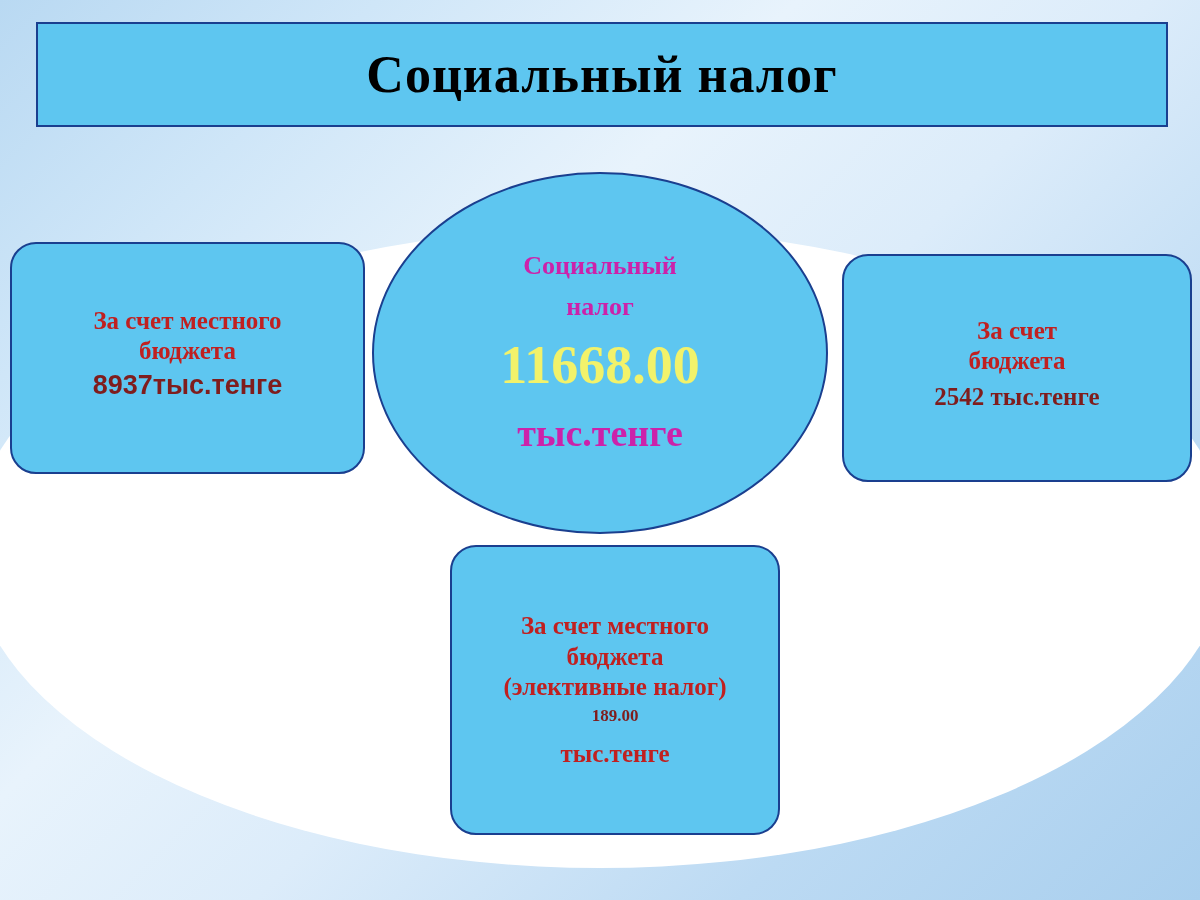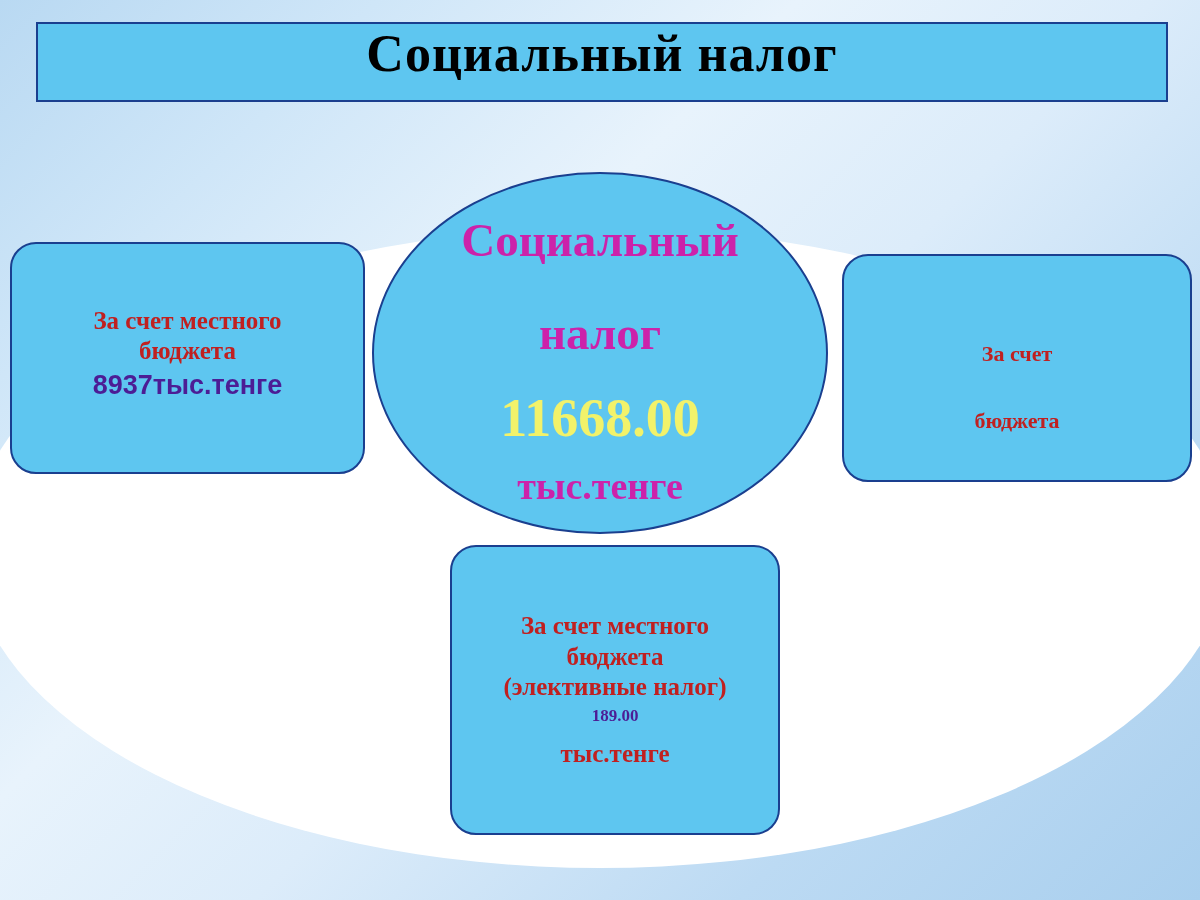--- a/index.html
+++ b/index.html
@@ -32,26 +32,26 @@
     background: #ffffff;
     border-radius: 50% / 50%;
   }
 
   
   #title-bar {
     position: absolute;
     left: 36px;
     top: 22px;
     width: 1132px;
-    height: 80px;
+    height: 105px;
     background: #5ec6f0;
     border: 2px solid #1a3f8f;
     box-sizing: border-box;
     display: flex;
-    align-items: flex-start;
+    align-items: center;
     justify-content: center;
   }
   #title-text {
     font-family: "Liberation Serif", serif;
     font-weight: bold;
     font-size: 52px;
     color: #000000;
     letter-spacing: 1px;
     white-space: nowrap;
   }
@@ -69,24 +69,24 @@
     box-sizing: border-box;
     display: flex;
     flex-direction: column;
     align-items: center;
     justify-content: center;
     text-align: center;
   }
   #center-node .line-title {
     font-family: "Liberation Serif", serif;
     font-weight: bold;
-    font-size: 47px;
+    font-size: 26px;
     color: #cc22aa;
     line-height: 1.25;
-    margin: 17px;
+    margin: 4px;
     padding: 0 20px;
   }
   #center-node .line-amount {
     font-family: "Liberation Serif", serif;
     font-weight: bold;
     font-size: 54px;
     color: #f2f26a;
     line-height: 1.35;
     margin: 2px 0 0 0;
   }
@@ -117,21 +117,21 @@
     font-family: "Liberation Serif", serif;
     font-weight: bold;
     color: #c02020;
     line-height: 1.22;
     margin: 0;
     text-align: right;
   }
   .node-box .amount {
     font-family: "Liberation Serif", serif;
     font-weight: bold;
-    color: #4c1d95;
+    color: #7f1d1d;
     line-height: 1.25;
     margin: 8px;
   }
 
   
   #left-node {
     left: 10px;
     top: 242px;
     width: 355px;
     height: 232px;
@@ -139,21 +139,21 @@
   #left-node .label { font-size: 25px; }
   #left-node .amount { font-size: 27px; font-family: "Liberation Sans", sans-serif; margin-top: 2px; }
 
   
   #right-node {
     left: 842px;
     top: 254px;
     width: 350px;
     height: 228px;
   }
-  #right-node .label { font-size: 22px; margin-top: 40px; }
+  #right-node .label { font-size: 25px; }
   #right-node .amount { font-size: 25px; margin-top: 4px; }
 
   
   #bottom-node {
     left: 450px;
     top: 545px;
     width: 330px;
     height: 290px;
   }
   #bottom-node .label { font-size: 25px; }
@@ -187,20 +187,21 @@
 
   <div class="node-box" id="left-node">
     <div class="label">За счет местного</div>
     <div class="label">бюджета</div>
     <div class="amount">8937тыс.тенге</div>
   </div>
 
   <div class="node-box" id="right-node">
     <div class="label">За счет</div>
     <div class="label">бюджета</div>
+    <div class="amount">2542 тыс.тенге</div>
   </div>
 
   <div class="node-box" id="bottom-node">
     <div class="label">За счет местного</div>
     <div class="label">бюджета</div>
     <div class="label">(элективные налог)</div>
     <div class="amount">189.00</div>
     <div class="unit">тыс.тенге</div>
   </div>
 

